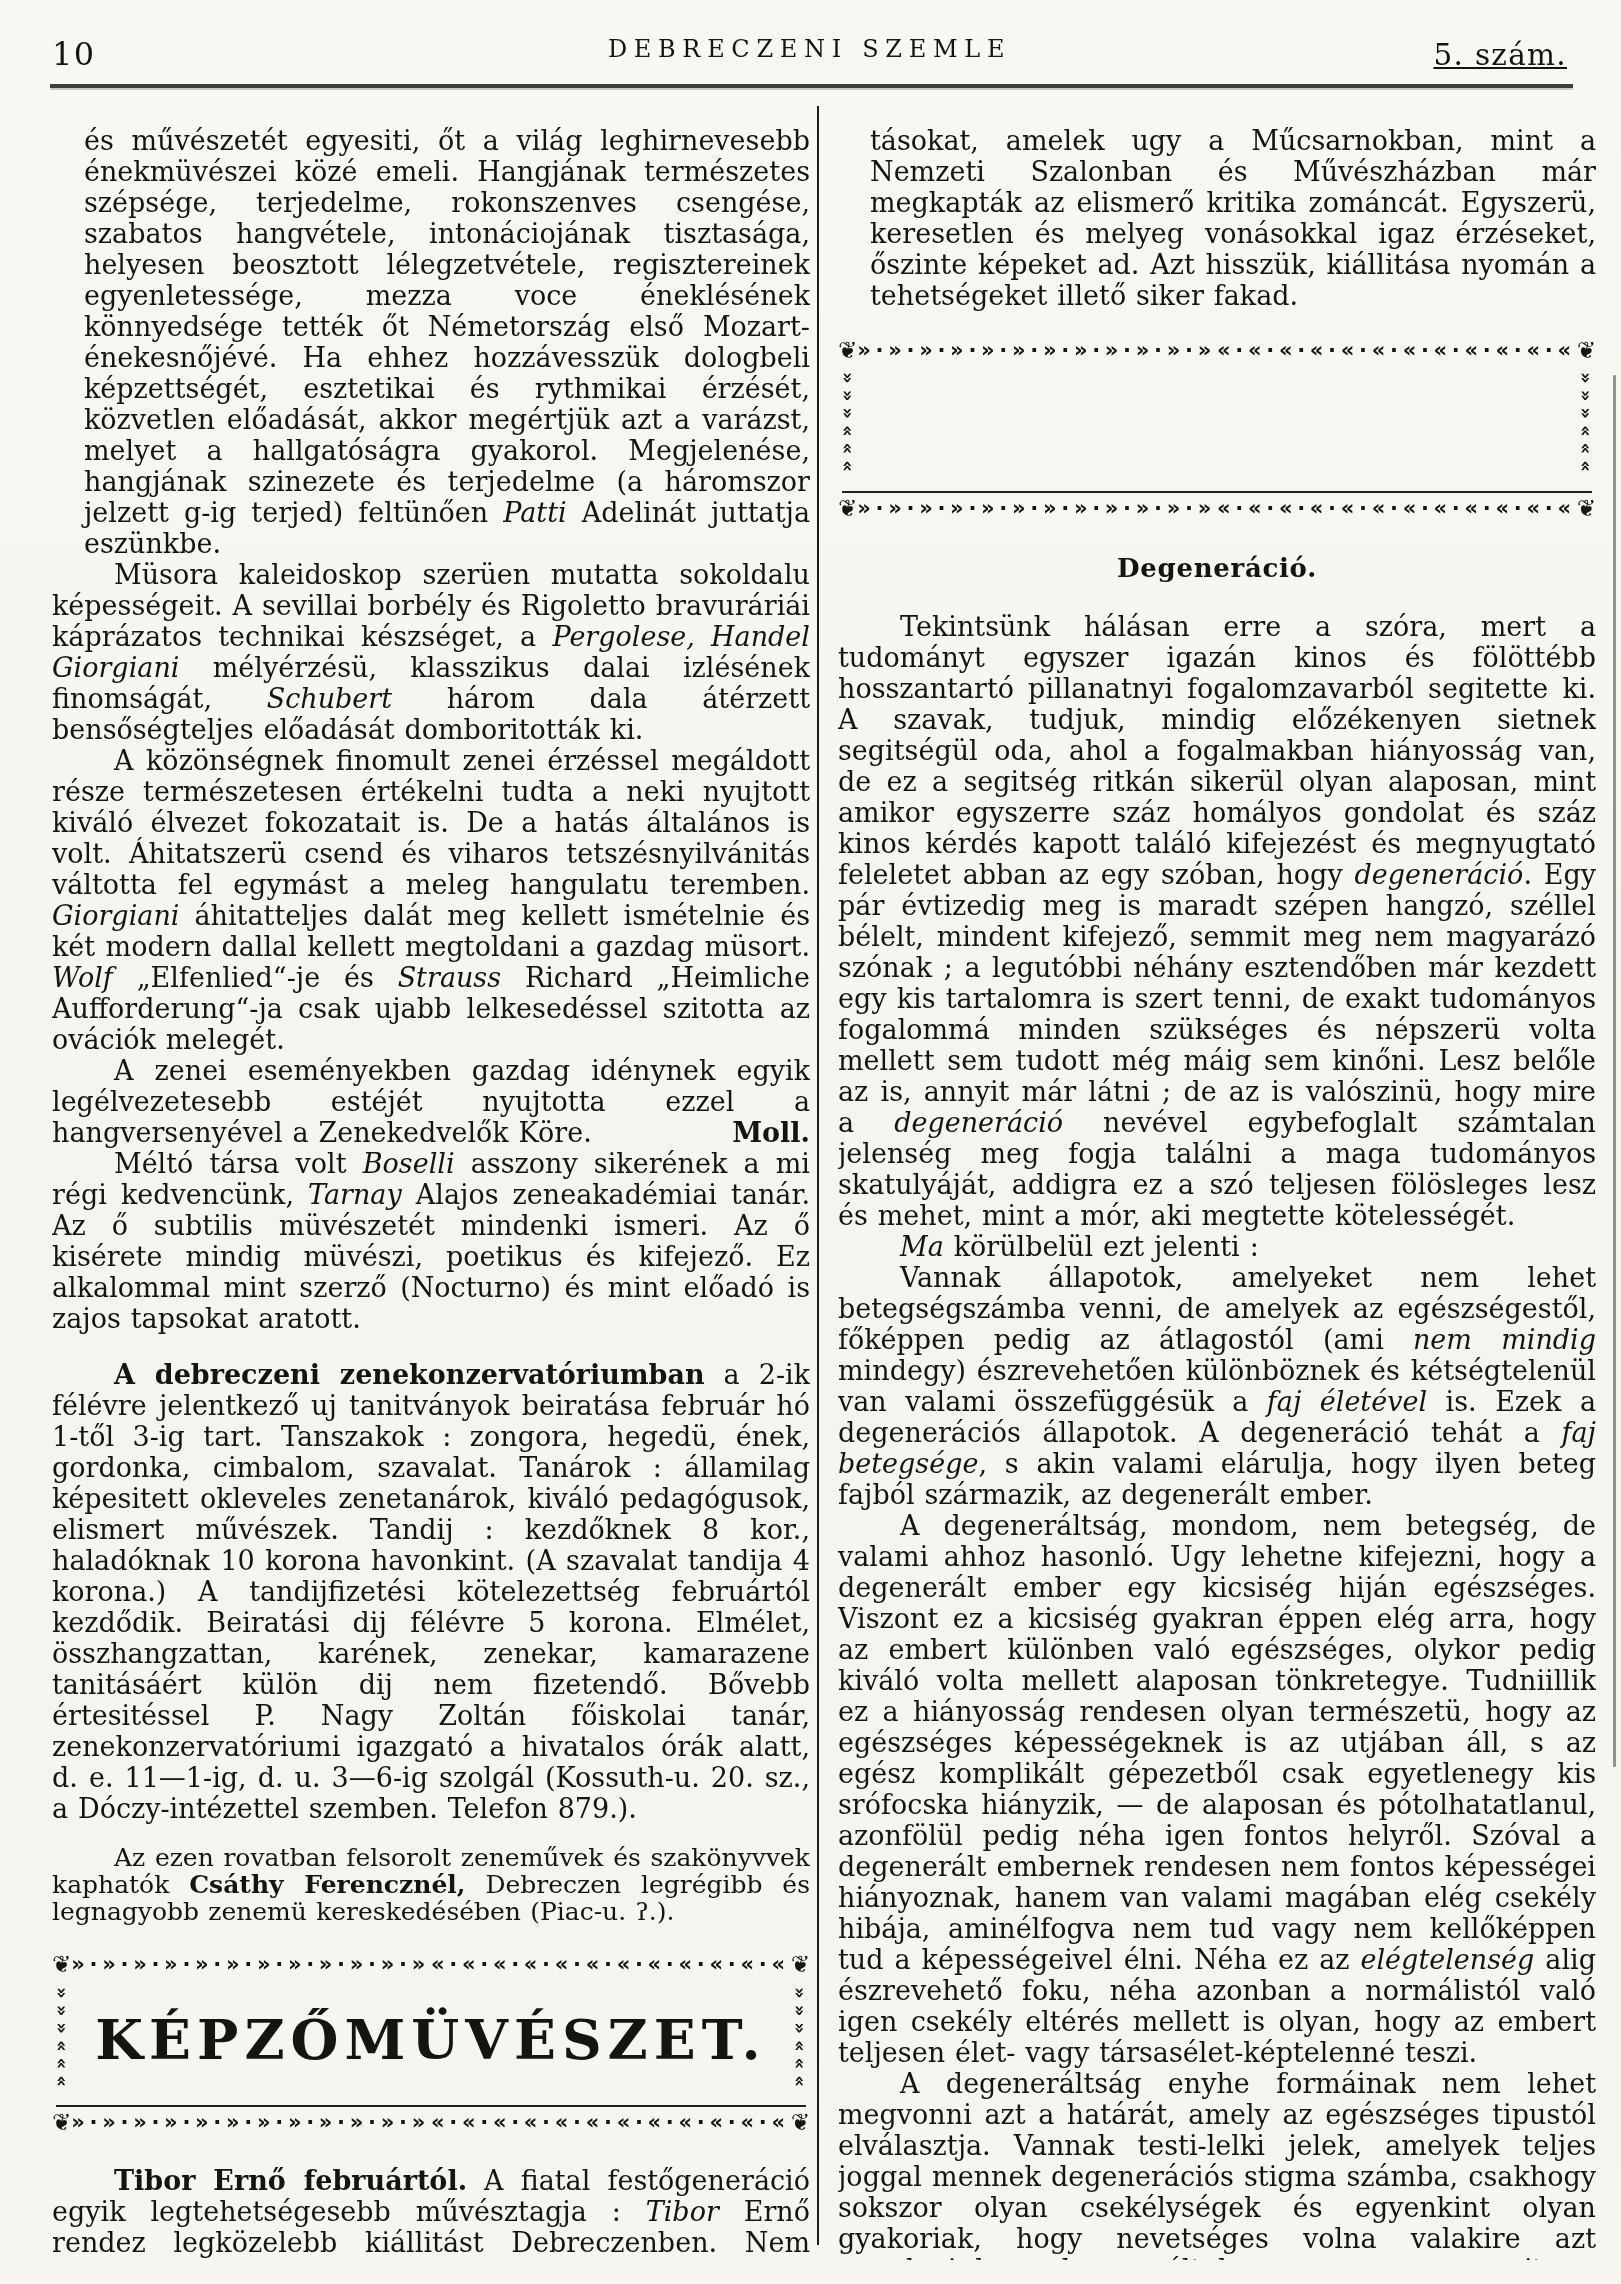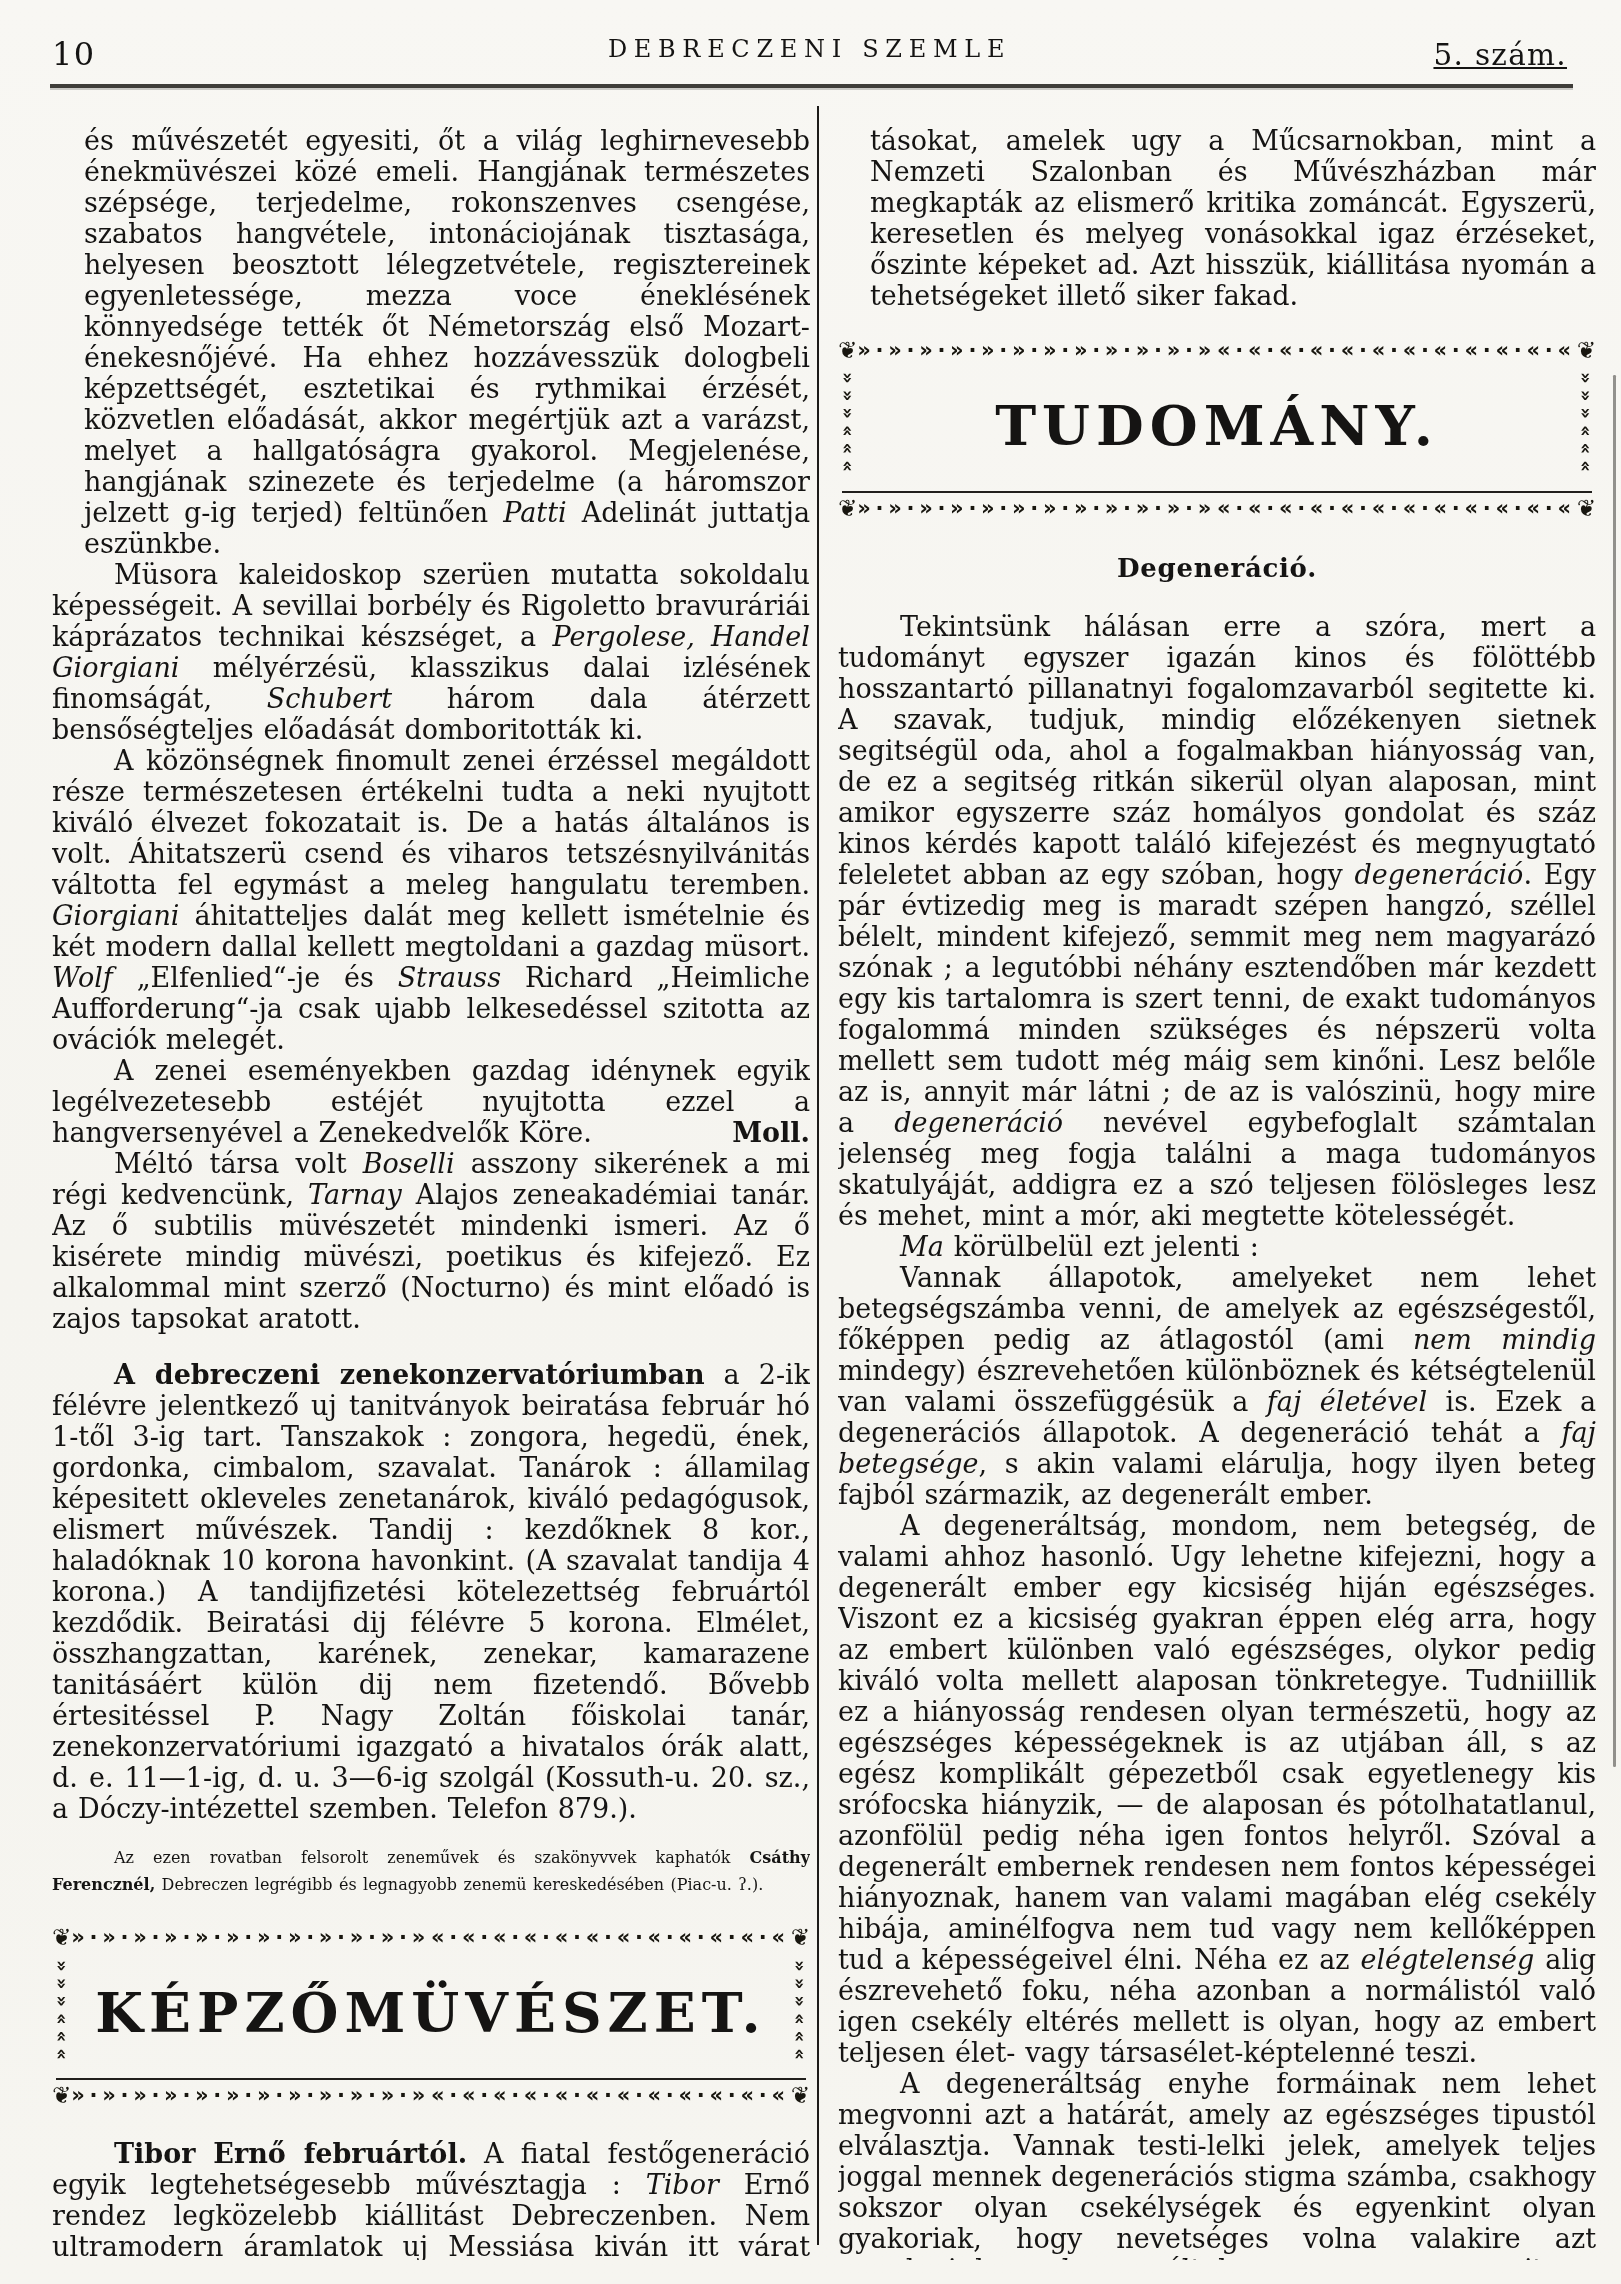--- a/index.html
+++ b/index.html
@@ -46,21 +46,21 @@
     position:absolute;left:1613px;top:375px;width:2.7px;height:1392px;
     background:#2e2b28;opacity:.5;border-radius:1.3px;
   }
 
   
   .para{
     margin:0;font-size:27px;line-height:31px;word-spacing:1.3px;
   }
   .para.ind{text-indent:62px;}
   .para.first{text-indent:0;margin-left:32px;}
-  .para.small{font-size:16px;line-height:27px;}
+  .para.small{font-size:25px;line-height:27px;}
   .para.gap-top{margin-top:25.4px;}
   .para.gap-top-sm{margin-top:20px;}
   .para.subhead{
     text-align:center;text-indent:0;
     font-size:26px;font-weight:bold;
     margin:33px 0 27px;letter-spacing:0.7px;
   }
   .it{font-style:italic;}
   .bd{font-weight:bold;}
   .fr{float:right;font-weight:bold;}
@@ -140,21 +140,20 @@
       <p class="para first"><span>tásokat, amelek ugy a Műcsarnokban, mint a Nemzeti Szalonban és Művészházban már megkapták az elismerő kritika zománcát. Egyszerü, keresetlen és melyeg vonásokkal igaz érzéseket, őszinte képeket ad. Azt hisszük, kiállitása nyomán a tehetségeket illető siker fakad.</span></p>
       <div class="frame">
         <div class="orn orn-row">
           <span class="fleuron">❦</span>
           <span class="run">»·»·»·»·»·»·»·»·»·»·»·»·»·»·»·»</span>
           <span class="run">«·«·«·«·«·«·«·«·«·«·«·«·«·«·«·«</span>
           <span class="fleuron">❦</span>
         </div>
         <div class="frame-mid">
           <div class="orn orn-side">»»»«««</div>
-          <div class="frame-title">TUDOMÁNY.</div>
           <div class="orn orn-side">»»»«««</div>
         </div>
         <div class="frame-rule"></div>
         <div class="orn orn-row">
           <span class="fleuron">❦</span>
           <span class="run">»·»·»·»·»·»·»·»·»·»·»·»·»·»·»·»</span>
           <span class="run">«·«·«·«·«·«·«·«·«·«·«·«·«·«·«·«</span>
           <span class="fleuron">❦</span>
         </div>
       </div>

